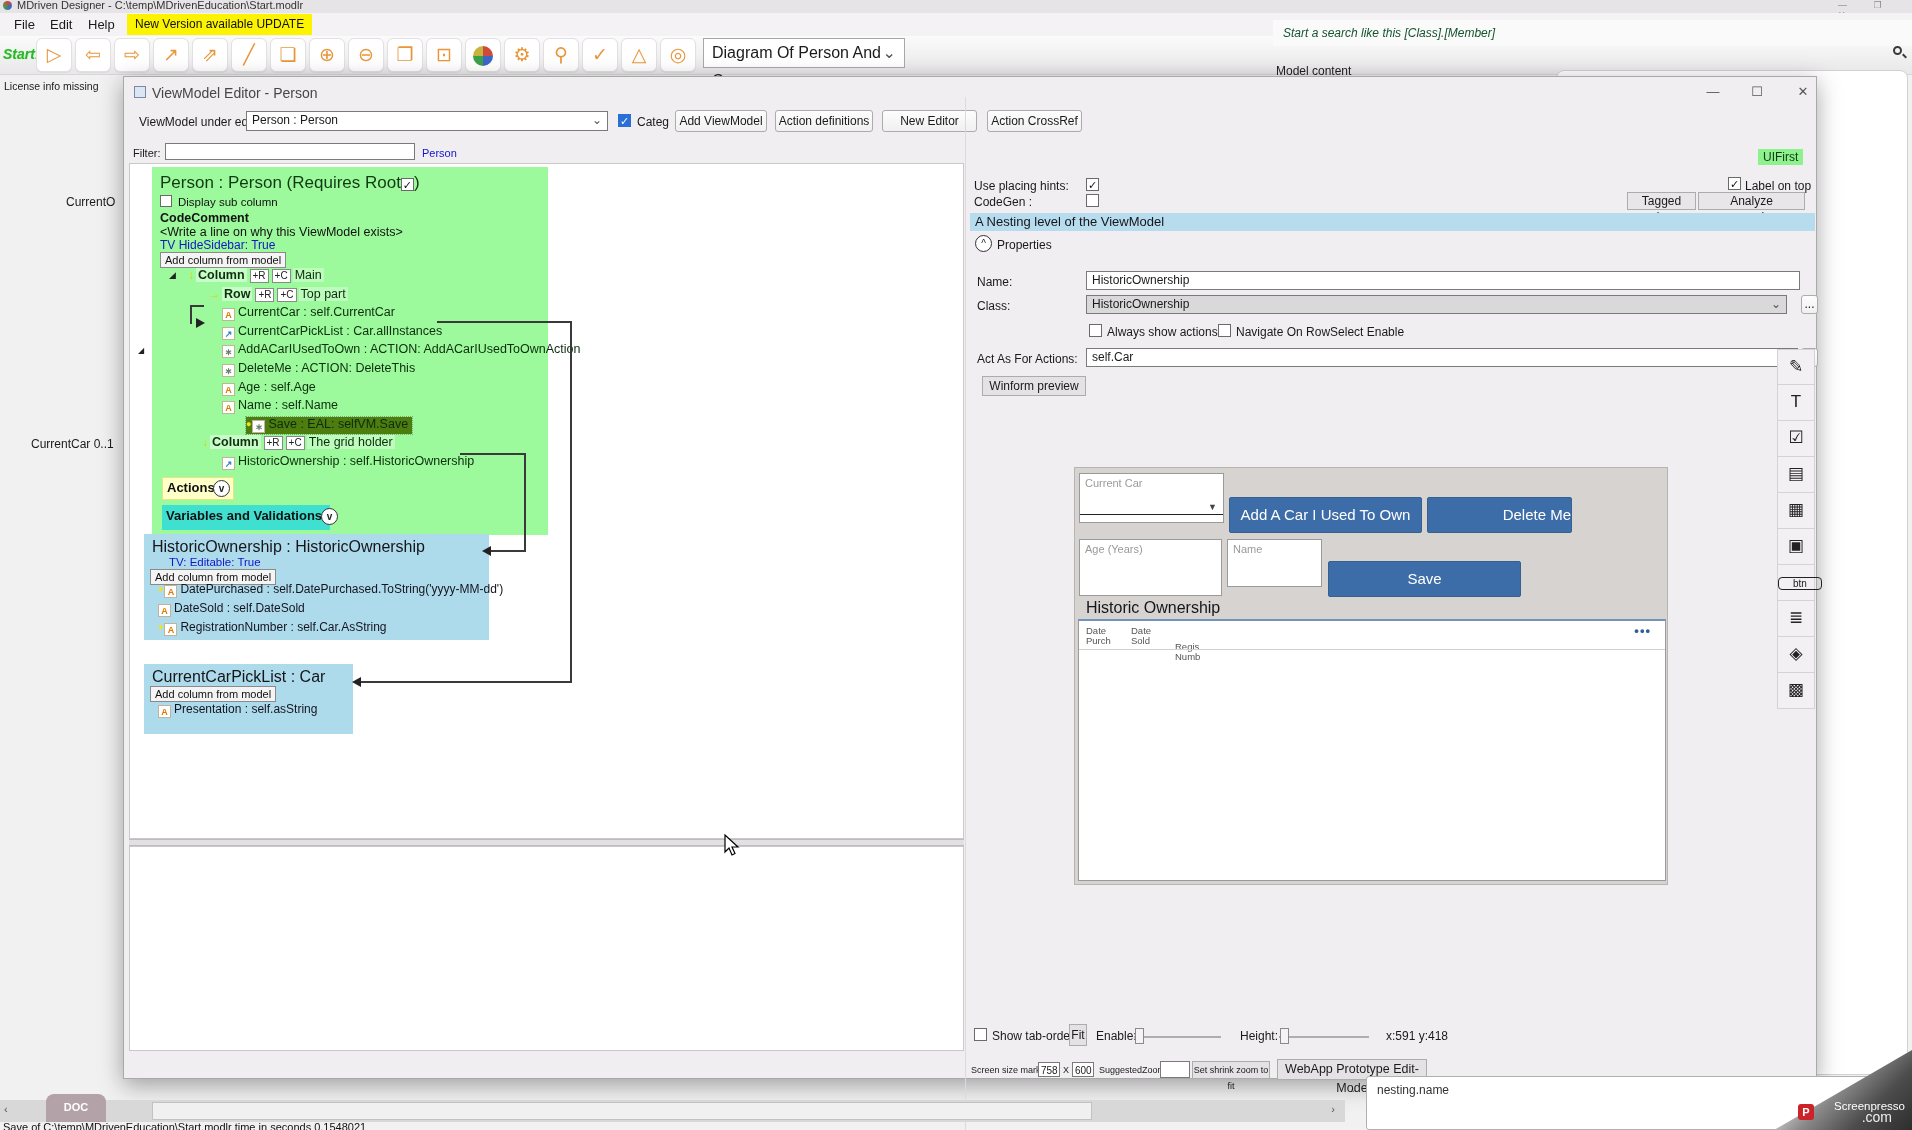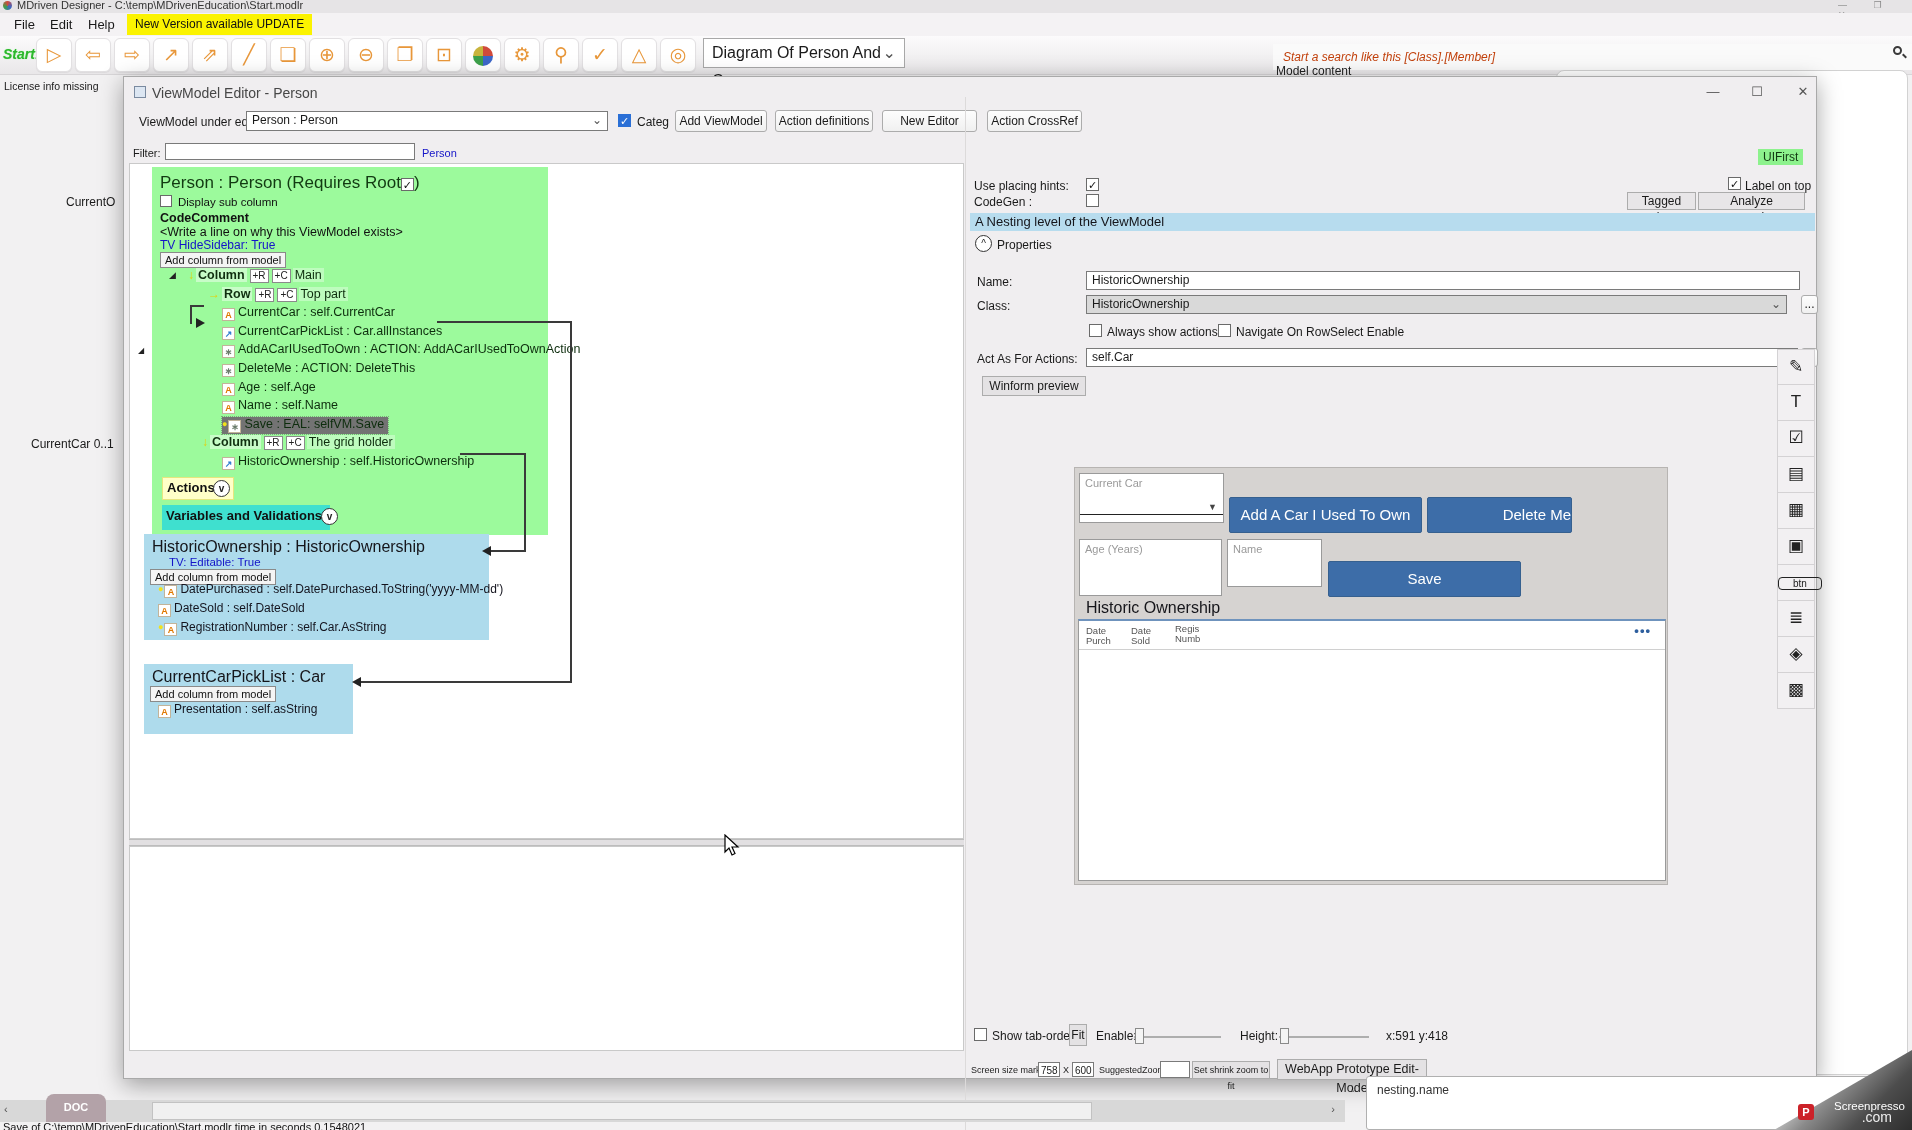--- a/index.html
+++ b/index.html
@@ -12,21 +12,21 @@
   #menubar { left:0; top:13px; width:1912px; height:23px; background:#f4f2f4; }
   .menu-item { position:absolute; top:4px; font-size:13px; color:#1a1a1a; }
   #update-banner { position:absolute; left:127px; top:1px; height:21px; background:#fbf300; color:#111; font-size:12px; padding:3px 8px; }
   #toolbar { left:0; top:36px; width:1912px; height:39px; background:linear-gradient(#fcfbfc,#e9e7e9); border-bottom:1px solid #d8d6d8; }
   .tb-btn { position:absolute; top:2px; width:36px; height:34px; background:#fff; border:1px solid #e2e0e2; border-radius:6px; text-align:center; box-shadow:0 1px 1px rgba(0,0,0,.06); }
   .tb-glyph { font-size:19px; line-height:32px; color:#e8973a; }
   .tb-wheel { display:inline-block; margin-top:7px; width:20px; height:20px; border-radius:50%; background:conic-gradient(#d04a3c 0 25%,#3c66c8 25% 50%,#3ca04a 50% 75%,#c8b43c 75% 100%); }
   #start-label { position:absolute; left:3px; top:10px; font-size:14px; font-weight:bold; font-style:italic; color:#2eb52e; text-shadow:0 0 1px #8f8; }
   #diagram-selector { position:absolute; left:703px; top:2px; width:202px; height:30px; background:#fff; border:1px solid #a8a8a8; font-size:16px; color:#1a1a1a; line-height:28px; padding-left:8px; }
   #diagram-selector .chev { position:absolute; right:8px; top:0; color:#555; }
-  #global-search { left:1273px; top:44px; width:639px; height:26px; background:#fafafa; font-size:12px; font-style:italic; color:#c2410c; line-height:26px; padding-left:10px; }
+  #global-search { left:1273px; top:20px; width:639px; height:26px; background:#fafafa; font-size:12px; font-style:italic; color:#14532d; line-height:26px; padding-left:10px; }
   .mag { position:absolute; left:1893px; top:46px; width:9px; height:9px; border:2px solid #3a3a3a; border-radius:50%; }
   .mag::after { content:""; position:absolute; left:7px; top:7px; width:5px; height:2px; background:#3a3a3a; transform:rotate(45deg); }
   #model-content-label { left:1276px; top:64px; font-size:12px; color:#222; }
   #win-controls { left:1838px; top:0; font-size:9px; color:#888; letter-spacing:12px; }
 
   
   .bg-text { font-size:12px; color:#1a1a1a; }
   #model-panel { left:1556px; top:70px; width:352px; height:1005px; background:#fff; border:1px solid #d2d2d2; border-radius:8px; }
   #nesting-box { left:1366px; top:1076px; width:534px; height:54px; background:#fff; border:1px solid #b0b0b0; border-radius:3px; font-size:12px; color:#333; padding:6px 10px; }
 
@@ -48,21 +48,21 @@
   #splitter { left:5px; top:762px; width:835px; height:7px; background:#e2e0e2; border-top:1px solid #bdbdbd; border-bottom:1px solid #bdbdbd; }
   #canvas2 { left:5px; top:769px; width:835px; height:205px; background:#fff; border:1px solid #c9c9c9; }
 
   
   #green-panel { position:absolute; left:22px; top:3px; width:396px; height:368px; background:#9cfa9c; }
   #gp-title { position:absolute; left:8px; top:6px; font-size:17px; color:#123a12; }
   #gp-title .cb { display:inline-block; vertical-align:-1px; }
   .gp-small { position:absolute; font-size:11.5px; color:#111; }
   .addcol-btn { background:#f4f4f4; border:1px solid #8a8a8a; font-size:11px; color:#111; padding:0 4px; line-height:14px; }
   .trow { position:absolute; height:17px; white-space:nowrap; font-size:12.5px; color:#0d2d0d; }
-  .trow.hl { background:#737373; outline:1px dotted #7aa87a; padding-right:4px; }
+  .trow.hl { background:#4d7c0f; outline:1px dotted #7aa87a; padding-right:4px;margin-left:24px; }
   .trow .exp { position:absolute; left:-19px; top:2px; font-size:9px; color:#222; }
   .garr { color:#e3cf0c; font-weight:bold; margin-right:2px; font-size:12px; }
   .glab { font-weight:bold; color:#102f10; background:rgba(255,255,255,.45); padding:0 2px; }
   .rc { display:inline-block; background:#fff; border:1px solid #8a8a8a; font-size:10px; line-height:12px; padding:0 2px; margin-left:3px; color:#222; }
   .gtag { margin-left:2px; background:rgba(255,255,255,.35); padding:0 2px; }
   .ticon { display:inline-block; width:13px; height:13px; background:#fff; border:1px solid #c2b49a; font-size:9px; font-weight:bold; text-align:center; line-height:12px; vertical-align:-2px; margin-right:3px; }
   .ticon.attr { color:#e07800; }
   .ticon.link { color:#2f7ed0; }
   .ticon.action { color:#6b7c6b; }
   .ydot { color:#f2e21a; font-size:9px; margin-right:1px; vertical-align:1px; }
@@ -309,21 +309,21 @@
       </div>
       <div class="fld" style="left:152px;top:71px;width:95px;height:48px;">
         <span class="flabel">Name</span>
       </div>
       <div class="blue-btn" style="left:253px;top:93px;width:193px;height:36px;line-height:34px;">Save</div>
 
       <span style="position:absolute;left:11px;top:131px;font-size:16px;color:#15151a;">Historic Ownership</span>
       <div style="position:absolute;left:3px;top:151px;width:588px;height:262px;background:#fff;border:1px solid #9a9a9a;border-top:2px solid #6f93bd;">
         <div class="gridcol" style="left:7px;top:5px;"><span>Date</span><br><span>Purch</span></div>
         <div class="gridcol" style="left:52px;top:5px;"><span>Date</span><br><span>Sold</span></div>
-        <div class="gridcol" style="left:96px;top:3px;"><span>Regis</span><br><span>Numb</span></div>
+        <div class="gridcol" style="left:96px;top:21px;"><span>Regis</span><br><span>Numb</span></div>
         <span style="position:absolute;right:14px;top:2px;color:#2e5f9e;font-size:13px;font-weight:bold;letter-spacing:1px;">•••</span>
         <div style="position:absolute;left:0;right:0;top:28px;border-top:1px solid #d0d0d0;"></div>
       </div>
     </div>
 
     <span class="cb dlg-abs" style="left:850px;top:951px;"></span>
     <span class="rp-lbl" style="left:868px;top:952px;">Show tab-order</span>
     <div class="dlg-abs btn" style="left:945px;top:947px;width:18px;height:22px;line-height:20px;border-radius:0;background:#e4e2e4;">Fit</div>
     <span class="rp-lbl" style="left:972px;top:952px;">Enable:</span>
     <div class="slider-track" style="left:1010px;top:959px;width:87px;"></div>

